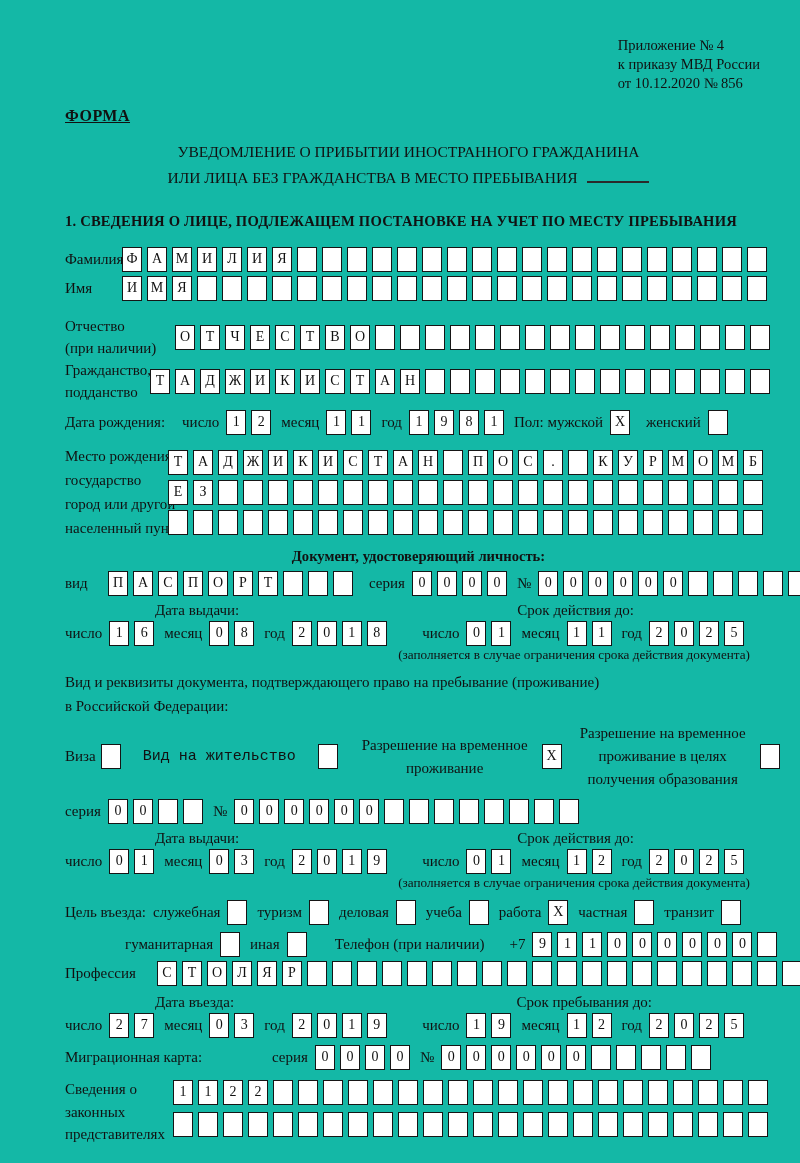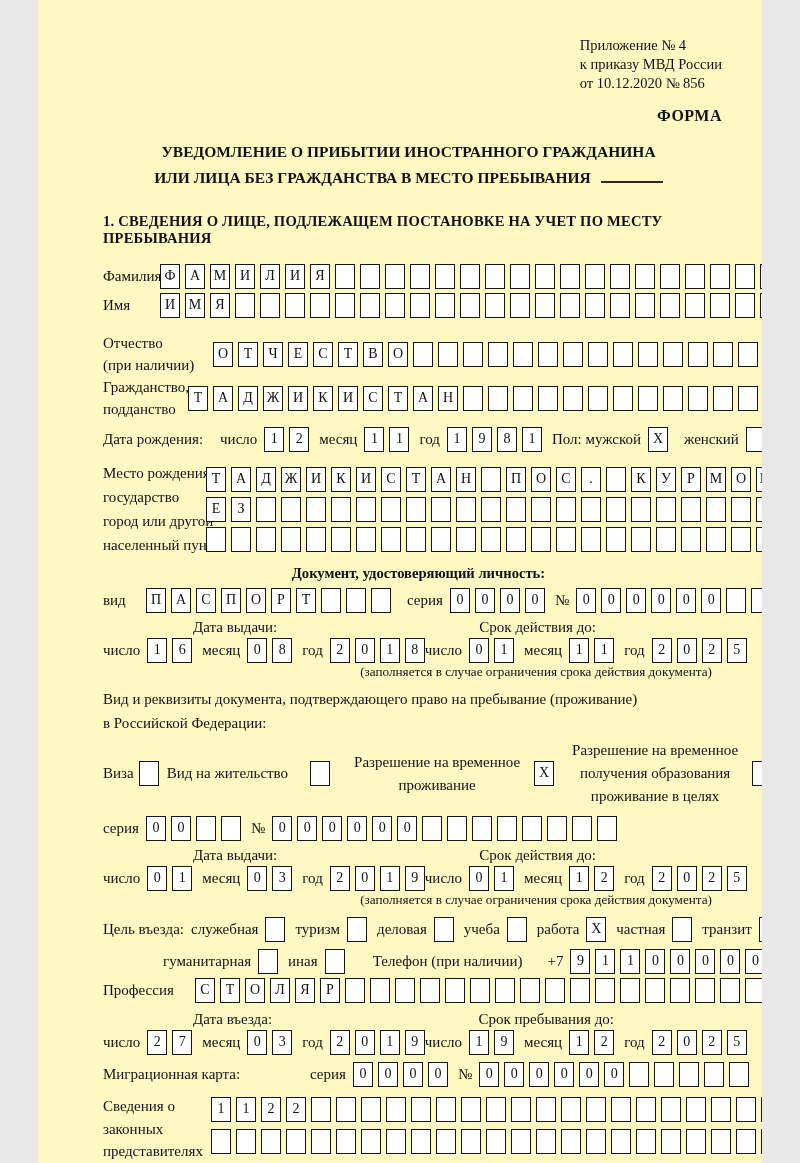--- a/index.html
+++ b/index.html
@@ -1,27 +1,27 @@
 <!DOCTYPE html>
 <html><head>
 <meta charset="utf-8">
 <style>
   * { box-sizing: border-box; margin: 0; padding: 0; }
   html, body { background: #e8e8e8; }
   .page {
-    width: 724px; height: 1163px; margin: 0 auto; background: #fef9c3;
+    width: 800px; height: 1163px; margin: 0 auto; background: #14b8a6;
     font-family: "Liberation Serif", "DejaVu Serif", serif;
     color: #111; overflow: hidden; position: relative;
     padding: 36px 8px 10px 65px; font-size: 15px;
   }
   
   .appendix { margin-left: auto; margin-right: 32px; width: max-content; line-height: 19px; font-size: 14.5px; }
   .amendment { margin-left: auto; margin-right: 32px; width: max-content; line-height: 18px; font-size: 13.5px; margin-top: 3px; }
-  .forma { text-align: right; padding-right: 32px; font-weight: bold; font-size: 16px; margin-top: 14px; letter-spacing: .5px; }
-  .title { text-align: center; font-weight: bold; font-size: 15.5px; line-height: 26px; margin-top: 14px; margin-left: -40px; }
+  .forma { text-align: left; padding-right: 32px; font-weight: bold; font-size: 16px; margin-top: 14px; letter-spacing: .5px; text-decoration: underline; }
+  .title { text-align: center; font-weight: normal; font-size: 15.5px; line-height: 26px; margin-top: 14px; margin-left: -40px; }
   .title-line2 { white-space: nowrap; }
   .title-underline { display: inline-block; width: 62px; border-bottom: 2.2px solid #2a2a2a; height: 1em; margin-left: 10px; }
   .section-heading { font-weight: bold; font-size: 14.6px; margin-top: 22px; letter-spacing: .2px; }
 
   
   .row { display: flex; align-items: center; }
   .cells { display: flex; gap: 5px; flex: none; }
   .cell, .cb {
     flex: none; width: 20px; height: 25px; border: 1.7px solid #151515;
     text-align: center; line-height: 22px; font-size: 14px;
@@ -380,31 +380,31 @@
   </div>
 
   <div class="footnote-right">(заполняется в случае ограничения срока действия документа)</div>
 
   <div style="margin-top:6px;line-height:24px;">Вид и реквизиты документа, подтверждающего право на пребывание (проживание)</div>
   <div style="line-height:24px;">в Российской Федерации:</div>
 
   <div class="row" style="margin-top:4px;">
     <span class="lbl" style="line-height:25px;">Виза</span>
     <span class="cb" style="margin-left:5px;"></span>
-    <span class="lbl" style="margin-left:8px;line-height:25px;">Вид на жительство</span>
+    <span class="lbl" style="margin-left:22px;line-height:25px;font-family:Liberation Mono, monospace;">Вид на жительство</span>
     <span class="cb" style="margin-left:22px;"></span>
     <span class="lbl" style="margin-left:24px;text-align:center;line-height:23px;">
       <div>Разрешение на временное</div>
       <div>проживание</div>
     </span>
     <span class="cb" style="margin-left:14px;">X</span>
     <span class="lbl" style="margin-left:18px;text-align:center;line-height:23px;">
       <div>Разрешение на временное</div>
+      <div>проживание в целях</div>
       <div>получения образования</div>
-      <div>проживание в целях</div>
     </span>
     <span class="cb" style="margin-left:14px;"></span>
   </div>
 
   <div class="row" style="margin-top:8px;">
     <span class="lbl dlbl first">серия</span>
     <span class="cells">
         <span class="cell">0</span>
         <span class="cell">0</span>
         <span class="cell"></span>

